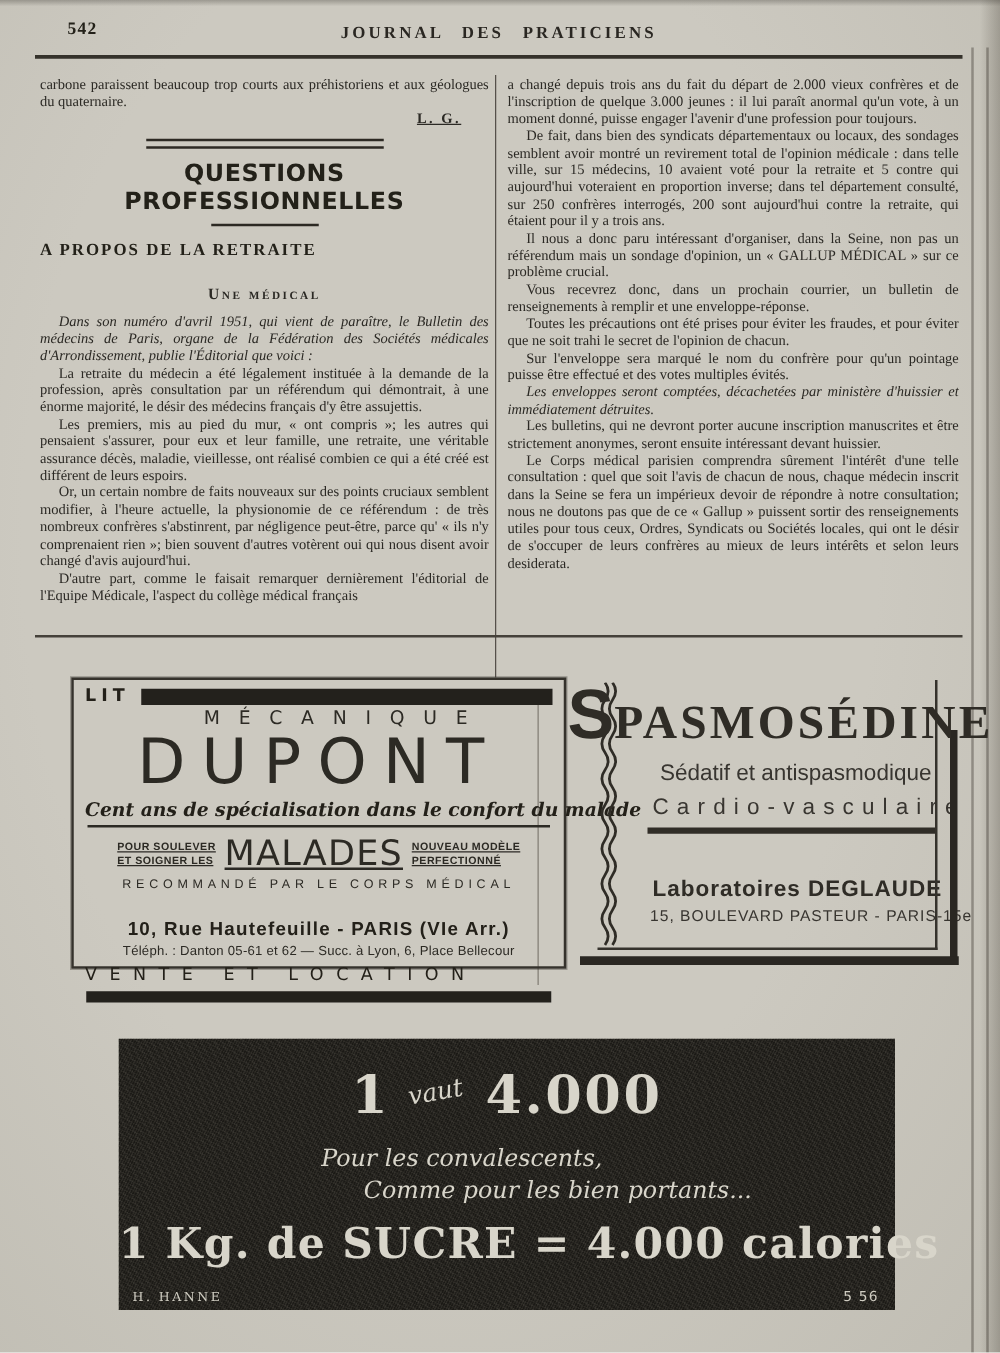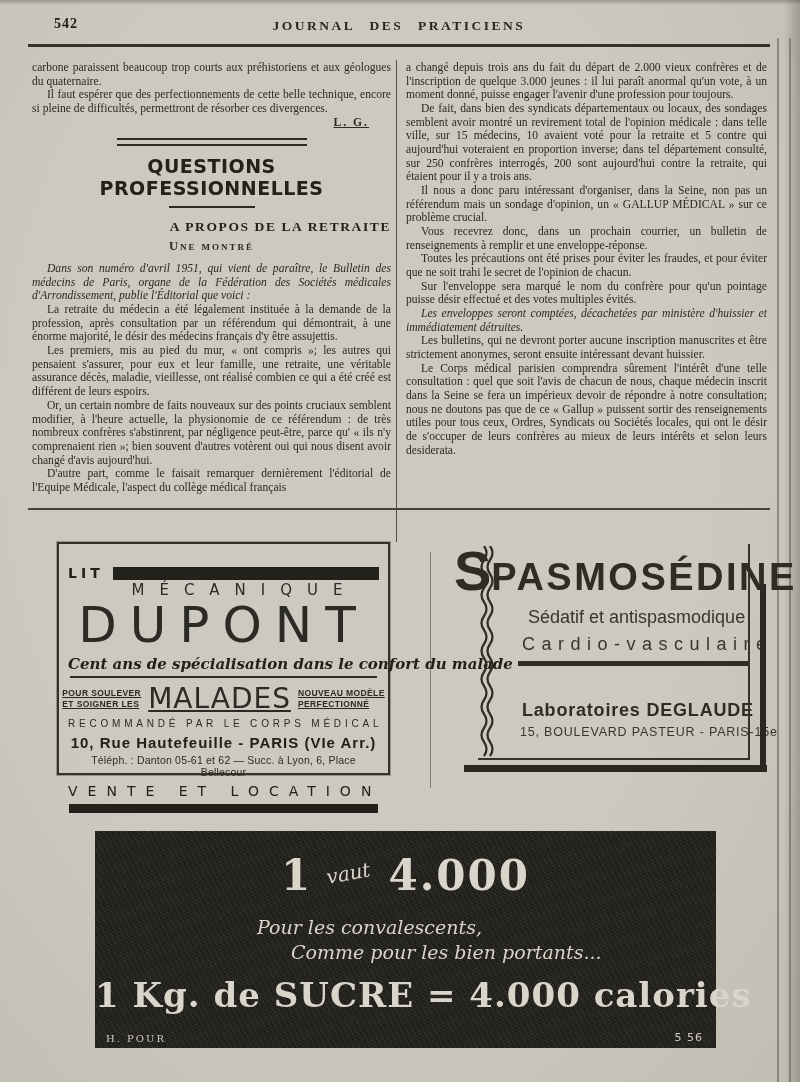--- a/index.html
+++ b/index.html
@@ -31,61 +31,61 @@
   .col-left{left:32px;}
   .col-right{left:406px;width:361px;}
   .col p{margin:0;text-indent:15px;}
   .col p.noindent{text-indent:0;}
   .col p.ital{font-style:italic;}
   .sig{text-align:right;padding-right:22px;margin:2px 0 4px;font-weight:bold;letter-spacing:2px;text-decoration:underline;}
   .double-rule{width:190px;height:4px;margin:9px auto 9px;border-top:2px solid #2c2923;border-bottom:2px solid #2c2923;}
   .sec-h{font:bold 19px "DejaVu Sans",sans-serif;text-align:center;letter-spacing:.5px;word-spacing:4px;
     margin:6px 0 7px;color:#232119;}
   .small-rule{width:86px;height:2px;background:#2c2923;margin:0 auto 11px;}
-  .art-title{font:bold 13.5px "Liberation Serif",serif;text-align:right;letter-spacing:1.6px;margin:0 0 4px;color:#232119;}
+  .art-title{font:bold 13.5px "Liberation Serif",serif;text-align:left;letter-spacing:1.6px;margin:0 0 20px;color:#232119;}
   .art-sub{font-size:12.5px;font-variant:small-caps;text-align:center;letter-spacing:2px;margin:0 0 8px;color:#2b2924;}
 
   
   .ads-rule{position:absolute;top:508px;left:28px;right:30px;height:2px;background:#45413a;}
   .ads-divider{position:absolute;left:430px;top:552px;height:236px;width:1px;background:rgba(70,64,54,.55);}
 
   
-  .dupont-ad{position:absolute;left:57px;top:542px;width:333px;height:233px;
-    border:2px solid #35322c;box-shadow:0 0 0 1px rgba(53,50,44,.35);padding:21px 9px 0;box-sizing:border-box;}
+  .dupont-ad{position:absolute;left:57px;top:542px;width:396px;height:233px;
+    border:2px solid #35322c;box-shadow:0 0 0 1px rgba(53,50,44,.35);padding:5px 9px 0;box-sizing:border-box;}
   .lit-row{display:flex;align-items:center;}
   .lit{font:bold 14px "DejaVu Sans",sans-serif;letter-spacing:4px;color:#232019;}
   .lit-bar{flex:1;height:13px;background:#23211c;margin-left:9px;margin-top:1px;}
   .mecanique{text-align:center;padding-left:42px;margin-top:0;font:15px "DejaVu Sans",sans-serif;
     letter-spacing:15px;color:#2c2a24;white-space:nowrap;}
   .dupont{text-align:center;font:50px "DejaVu Sans",sans-serif;letter-spacing:13px;line-height:1;
     margin-top:1px;color:#2c2a24;white-space:nowrap;}
   .tagline{font:bold italic 15px "DejaVu Serif",serif;text-align:center;margin-top:5px;color:#232019;white-space:nowrap;}
   .tagline-rule{height:2px;background:#2c2a24;margin:3px 2px 4px;}
   .malades-row{display:flex;justify-content:center;align-items:center;gap:7px;margin-top:1px;text-decoration:underline;}
   .small-stack{font:bold 8.5px "Liberation Sans",sans-serif;letter-spacing:.4px;line-height:1.2;color:#2c2a24;white-space:nowrap;}
   .malades{font:28px "DejaVu Sans",sans-serif;letter-spacing:1px;color:#2c2a24;}
   .recommande{text-align:center;font:10px "Liberation Sans",sans-serif;letter-spacing:3.8px;margin-top:3px;
     color:#2c2a24;white-space:nowrap;}
-  .dup-address{text-align:center;font:bold 15px "Liberation Sans",sans-serif;letter-spacing:1px;margin-top:5px;color:#232019;}
+  .dup-address{text-align:center;font:bold 15px "Liberation Sans",sans-serif;letter-spacing:1px;margin-top:22px;color:#232019;}
   .dup-phone{text-align:center;font:10.5px "Liberation Sans",sans-serif;letter-spacing:.2px;margin-top:3px;color:#2c2a24;}
-  .vente{text-align:center;font:14px "DejaVu Sans",sans-serif;letter-spacing:10px;margin-top:5px;
+  .vente{text-align:left;font:14px "DejaVu Sans",sans-serif;letter-spacing:10px;margin-top:5px;
     color:#232019;white-space:nowrap;}
   .dup-bottom-bar{height:9px;background:#23211c;margin:5px 1px 0;}
 
   
   .spas-ad{position:absolute;left:452px;top:544px;width:315px;height:228px;}
   .spas-thin-right{position:absolute;right:17px;top:0;bottom:12px;width:2px;background:#35322c;}
   .spas-thick-right{position:absolute;right:1px;top:40px;bottom:0;width:6px;background:#2a2722;}
   .spas-thin-bottom{position:absolute;left:26px;right:17px;bottom:12px;height:2px;background:#35322c;}
   .spas-thick-bottom{position:absolute;left:12px;right:0;bottom:0;height:7px;background:#2a2722;}
   .squiggle{position:absolute;left:27px;top:2px;}
   .spas-title{position:relative;margin-left:2px;white-space:nowrap;color:#2f2c26;
     font-family:"Liberation Sans",sans-serif;font-weight:bold;}
   .spas-title .cap{font-size:56px;line-height:.95;}
-  .spas-title .rest{font-size:38px;letter-spacing:2.5px;}
+  .spas-title .rest{font-size:38px;letter-spacing:2.5px;font-family:Liberation Serif, serif;}
   .spas-sub1{margin:8px 0 0 76px;font:18px "Liberation Sans",sans-serif;color:#383530;}
   .spas-sub2{margin:6px 0 0 70px;font:18px "Liberation Sans",sans-serif;letter-spacing:6.5px;color:#383530;white-space:nowrap;}
   .spas-bar{margin:6px 0 0 66px;width:230px;height:5px;background:#302d27;}
   .spas-lab{margin:34px 0 0 70px;font:bold 18px "Liberation Sans",sans-serif;letter-spacing:.8px;color:#2f2c26;white-space:nowrap;}
   .spas-addr{margin:4px 0 0 68px;font:12.5px "Liberation Sans",sans-serif;letter-spacing:.8px;color:#383530;white-space:nowrap;}
 
   
   .sugar-ad{position:absolute;left:95px;top:831px;width:621px;height:217px;color:#d8d5ca;
     background-color:#26241f;
     background-image:
@@ -115,41 +115,40 @@
   <header class="header">
     <span class="pagenum">542</span>
     <span class="jtitle">JOURNAL  DES  PRATICIENS</span>
   </header>
   <div class="header-rule"></div>
 
   <div class="col-divider"></div>
 
   <section class="col col-left">
     <p class="noindent">carbone paraissent beaucoup trop courts aux préhistoriens et aux géologues du quaternaire.</p>
-    <p>Il faut espérer que des perfectionnements de cette belle technique, encore si pleine de difficultés, permettront de résorber ces divergences.</p>
     <p class="sig noindent">L. G.</p>
     <div class="double-rule"></div>
     <h1 class="sec-h">QUESTIONS  PROFESSIONNELLES</h1>
     <div class="small-rule"></div>
     <h2 class="art-title">A PROPOS DE LA RETRAITE</h2>
-    <h3 class="art-sub">Une montré</h3>
+    <h3 class="art-sub">Une médical</h3>
     <p class="ital">Dans son numéro d'avril 1951, qui vient de paraître, le Bulletin des médecins de Paris, organe de la Fédération des Sociétés médicales d'Arrondissement, publie l'Éditorial que voici :</p>
     <p>La retraite du médecin a été légalement instituée à la demande de la profession, après consultation par un référendum qui démontrait, à une énorme majorité, le désir des médecins français d'y être assujettis.</p>
     <p>Les premiers, mis au pied du mur, « ont compris »; les autres qui pensaient s'assurer, pour eux et leur famille, une retraite, une véritable assurance décès, maladie, vieillesse, ont réalisé combien ce qui a été créé est différent de leurs espoirs.</p>
     <p>Or, un certain nombre de faits nouveaux sur des points cruciaux semblent modifier, à l'heure actuelle, la physionomie de ce référendum : de très nombreux confrères s'abstinrent, par négligence peut-être, parce qu' « ils n'y comprenaient rien »; bien souvent d'autres votèrent oui qui nous disent avoir changé d'avis aujourd'hui.</p>
     <p>D'autre part, comme le faisait remarquer dernièrement l'éditorial de l'Equipe Médicale, l'aspect du collège médical français</p>
   </section>
 
   <section class="col col-right">
     <p class="noindent">a changé depuis trois ans du fait du départ de 2.000 vieux confrères et de l'inscription de quelque 3.000 jeunes : il lui paraît anormal qu'un vote, à un moment donné, puisse engager l'avenir d'une profession pour toujours.</p>
     <p>De fait, dans bien des syndicats départementaux ou locaux, des sondages semblent avoir montré un revirement total de l'opinion médicale : dans telle ville, sur 15 médecins, 10 avaient voté pour la retraite et 5 contre qui aujourd'hui voteraient en proportion inverse; dans tel département consulté, sur 250 confrères interrogés, 200 sont aujourd'hui contre la retraite, qui étaient pour il y a trois ans.</p>
     <p>Il nous a donc paru intéressant d'organiser, dans la Seine, non pas un référendum mais un sondage d'opinion, un « GALLUP MÉDICAL » sur ce problème crucial.</p>
     <p>Vous recevrez donc, dans un prochain courrier, un bulletin de renseignements à remplir et une enveloppe-réponse.</p>
     <p>Toutes les précautions ont été prises pour éviter les fraudes, et pour éviter que ne soit trahi le secret de l'opinion de chacun.</p>
-    <p>Sur l'enveloppe sera marqué le nom du confrère pour qu'un pointage puisse désir effectué et des votes multiples évités.</p>
+    <p>Sur l'enveloppe sera marqué le nom du confrère pour qu'un pointage puisse être effectué et des votes multiples évités.</p>
     <p class="ital">Les enveloppes seront comptées, décachetées par ministère d'huissier et immédiatement détruites.</p>
     <p>Les bulletins, qui ne devront porter aucune inscription manuscrites et être strictement anonymes, seront ensuite intéressant devant huissier.</p>
     <p>Le Corps médical parisien comprendra sûrement l'intérêt d'une telle consultation : quel que soit l'avis de chacun de nous, chaque médecin inscrit dans la Seine se fera un impérieux devoir de répondre à notre consultation; nous ne doutons pas que de ce « Gallup » puissent sortir des renseignements utiles pour tous ceux, Ordres, Syndicats ou Sociétés locales, qui ont le désir de s'occuper de leurs confrères au mieux de leurs intérêts et selon leurs desiderata.</p>
   </section>
 
   <div class="ads-rule"></div>
   <div class="ads-divider"></div>
 
   <div class="dupont-ad">
     <div class="lit-row">
@@ -199,16 +198,16 @@
     <div class="sugar-headline">
       <span class="s-one">1</span>
       <span class="s-vaut">vaut</span>
       <span class="s-big">4.000</span>
     </div>
     <div class="sugar-lines">
       <div class="sl2">Pour les convalescents,</div>
       <div class="sl3">Comme pour les bien portants...</div>
     </div>
     <div class="sugar-slogan">1 Kg. de SUCRE = 4.000 calories</div>
-    <div class="sugar-credit">H. POUR</div>
+    <div class="sugar-credit">H. HANNE</div>
     <div class="sugar-ref">5 56</div>
   </div>
 </div>
 
 </body></html>

